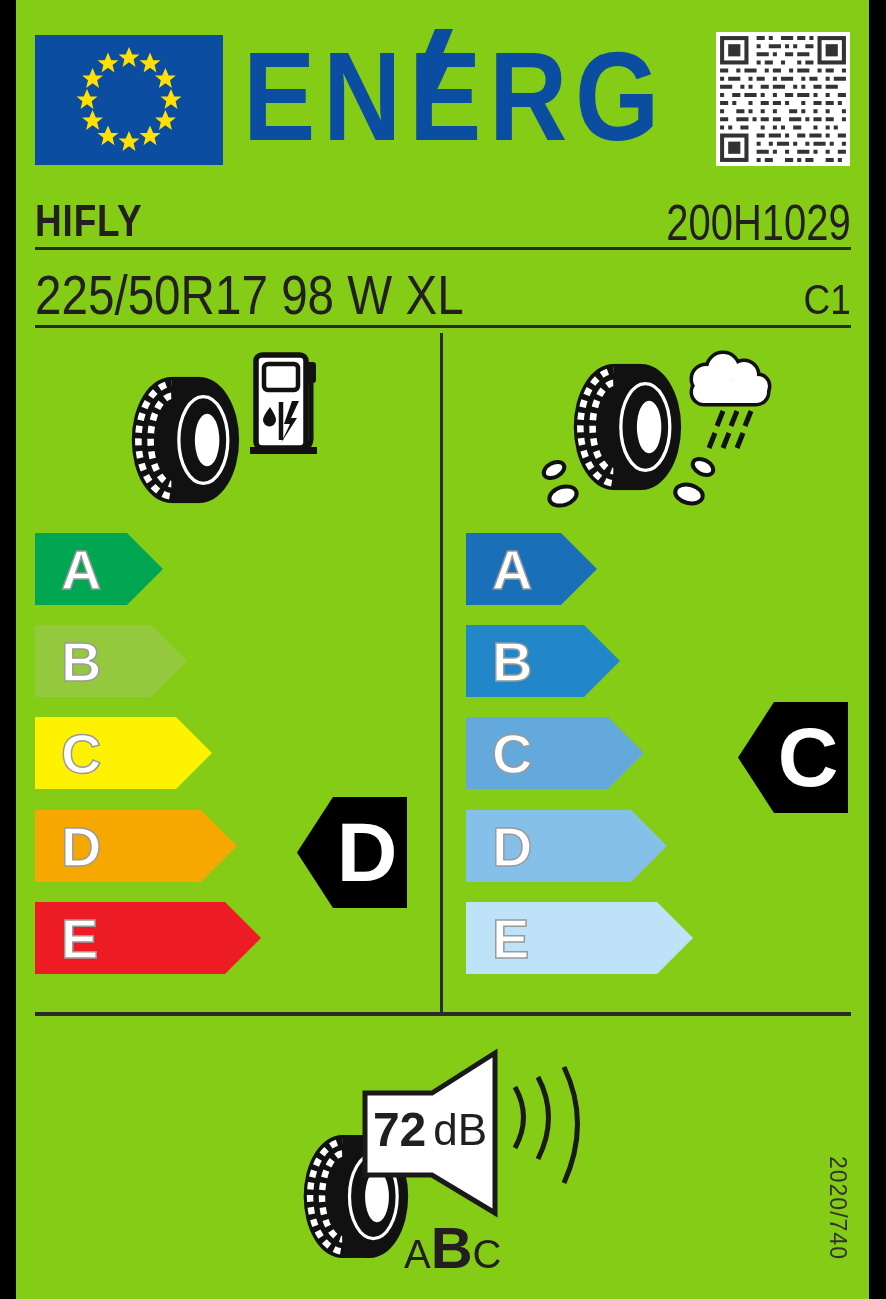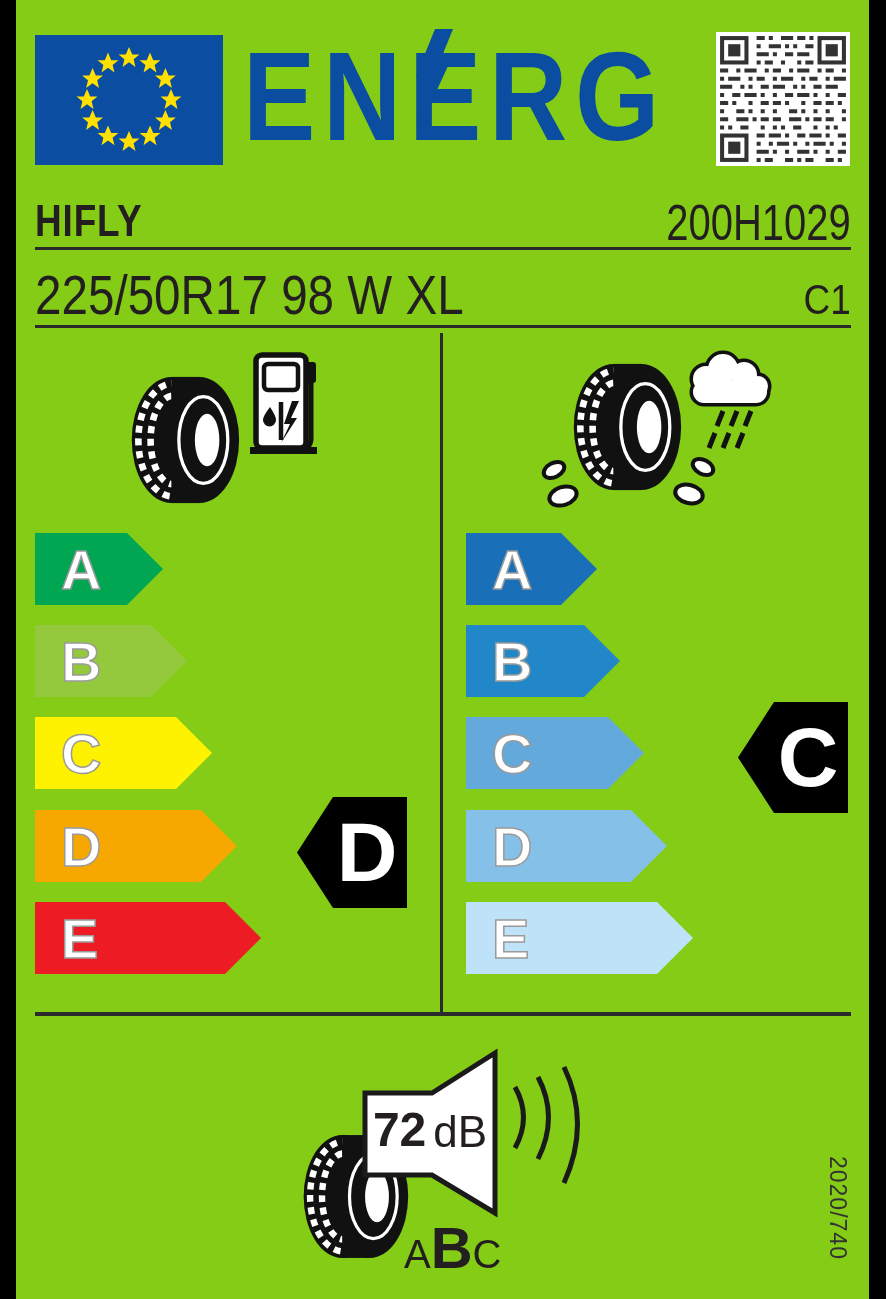--- a/index.html
+++ b/index.html
@@ -40,21 +40,21 @@
          filter:drop-shadow(0 0 1px #777);}
   .arrow span{display:block;line-height:74px;padding-left:26px;font-size:56px;font-weight:bold;
          color:#fff;-webkit-text-stroke:1.5px #9a9a9a;}
   .indicator{position:absolute;width:110px;height:111px;background:#000;
          clip-path:polygon(0 50%, 36px 0, 100% 0, 100% 100%, 36px 100%);
          display:flex;align-items:center;justify-content:center;}
   .indicator span{font-size:84px;font-weight:bold;color:#fff;margin-left:30px;line-height:111px;}
 
   
   #noise-value{position:absolute;left:368px;top:1102px;width:124px;display:flex;
-         align-items:flex-end;justify-content:center;gap:7px;}
+         align-items:center;justify-content:center;gap:7px;}
   #noise-db-num{font-size:48px;font-weight:bold;}
   #noise-db-unit{font-size:44px;}
   #noise-classes{position:absolute;left:404px;top:1214px;display:flex;align-items:baseline;}
   .nc{font-size:40px;}
   .nc-big{font-size:58px;font-weight:bold;}
 
   #regulation{position:absolute;left:824px;top:1156px;writing-mode:vertical-rl;
          font-size:23px;color:#333;letter-spacing:1px;}
 </style>
 </head>

